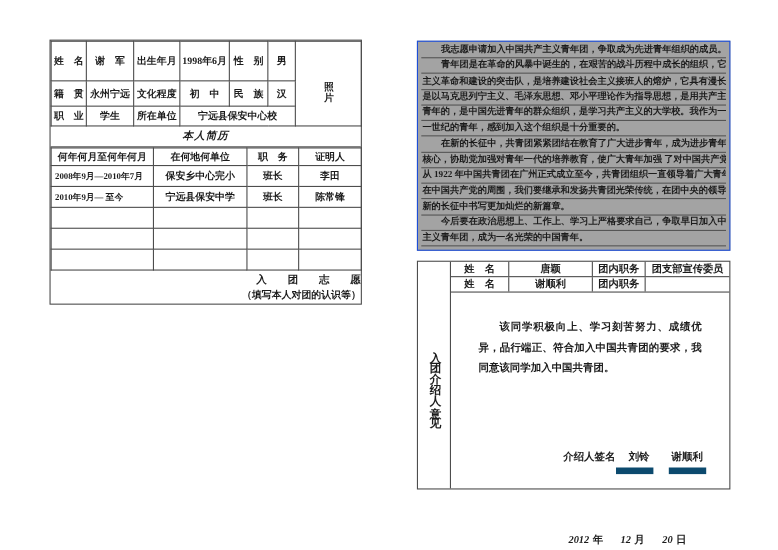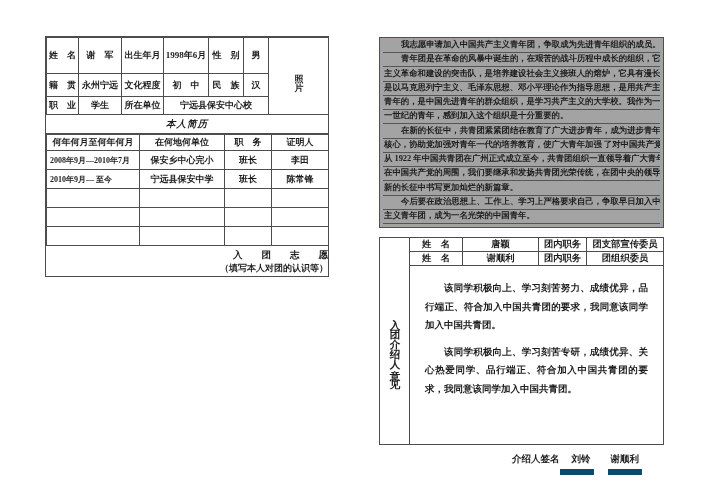--- a/index.html
+++ b/index.html
@@ -66,21 +66,21 @@
   .intro-row{display:flex;height:30px;border-bottom:1px solid #4d4d4d;}
   .intro-row .cell{
     display:flex;align-items:center;justify-content:center;
     font-size:9.3px;overflow:hidden;
   }
   .intro-row .c1{width:21%;border-right:1px solid #4d4d4d;}
   .intro-row .c2{width:30%;border-right:1px solid #4d4d4d;}
   .intro-row .c3{width:19%;border-right:1px solid #4d4d4d;}
   .intro-row .c4{flex:1;}
   .opinion{flex:1;padding:5px 7px 0 7px;font-size:9.5px;line-height:18.5px;}
-  .opinion p{margin:8px;text-indent:2em;text-align:justify;}
+  .opinion p{margin:18px;text-indent:2em;text-align:justify;}
   .sig-line{margin-top:3px;text-align:right;padding-right:14px;font-size:9.5px;}
   .date-line{margin-top:8px;text-align:right;padding-right:32px;font-size:9.5px;}
   .uline{
     display:inline-block;border-bottom:6px solid #0c4a6e;text-align:right;
     min-width:34px;padding:0 3px;margin-top:44px;
   }
   .uline.short{min-width:26px;font-style:italic;}
   .namegap{display:inline-block;width:14px;}
 </style>
 </head>
@@ -205,26 +205,24 @@
         <div class="cell c1">姓　名</div>
         <div class="cell c2">唐颖</div>
         <div class="cell c3">团内职务</div>
         <div class="cell c4">团支部宣传委员</div>
       </div>
 
       <div class="intro-row">
         <div class="cell c1">姓　名</div>
         <div class="cell c2">谢顺利</div>
         <div class="cell c3">团内职务</div>
-        <div class="cell c4">团组织委员</div>
       </div>
 
       <div class="opinion">
         <p>该同学积极向上、学习刻苦努力、成绩优异，品行端正、符合加入中国共青团的要求，我同意该同学加入中国共青团。</p>
-        <p>该同学积极向上、学习刻苦专研，成绩优异、关心热爱同学、品行端正、符合加入中国共青团的要求，我同意该同学加入中国共青团。</p>
 
         <div class="sig-line">
           <span>介绍人签名</span><span class="uline">刘铃</span><span class="namegap"></span><span class="uline">谢顺利</span>
         </div>
 
         <div class="date-line">
           <span class="uline short">2012</span><span>年</span>
           <span class="uline short">12</span><span>月</span>
           <span class="uline short">20</span><span>日</span>
         </div>

